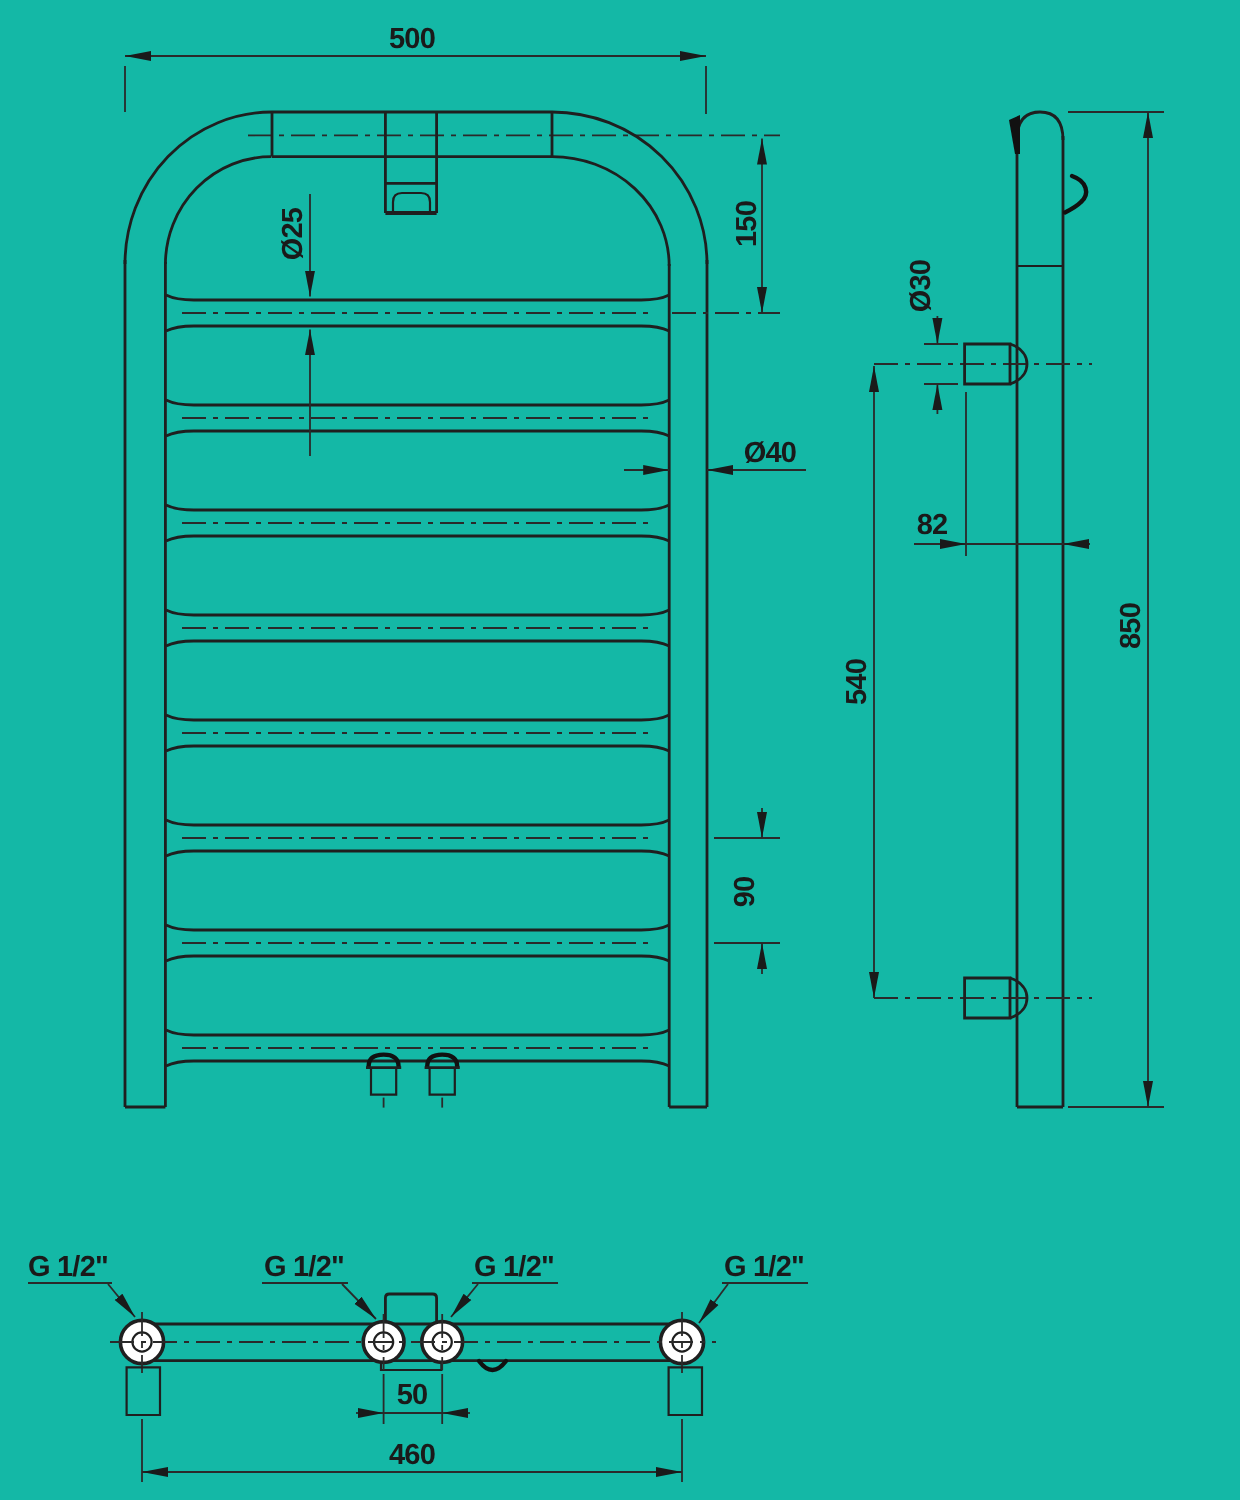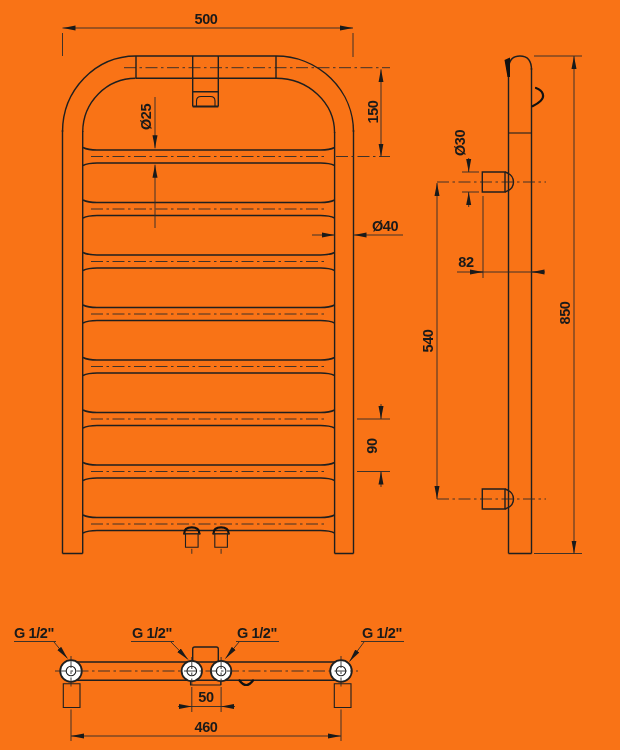--- a/index.html
+++ b/index.html
@@ -1,16 +1,16 @@
 <!DOCTYPE html>
 <html><head>
 <meta charset="utf-8">
 <style>
   html,body { margin:0; padding:0; background:#ffffff; }
-  .stage { width:620px; height:750px; background:#f97316; position:relative; overflow:hidden; }
+  .stage { width:620px; height:750px; background:#14b8a6; position:relative; overflow:hidden; }
   svg { display:block; }
   .ol  { fill:none; stroke:#1f1f1f; stroke-width:1.4; stroke-linecap:butt; }
   .ol2 { fill:none; stroke:#1f1f1f; stroke-width:1.1; }
   .olw { fill:#ffffff; stroke:#1f1f1f; stroke-width:1.8; }
   .thk { fill:none; stroke:#111111; stroke-width:2.2; stroke-linecap:round; }
   .thin{ fill:none; stroke:#2a2a2a; stroke-width:0.9; }
   .cl  { fill:none; stroke:#2a2a2a; stroke-width:0.9; stroke-dasharray:12 3.5 2.5 3.5; }
   text.dim {
     font-family:"Liberation Sans", sans-serif;
     font-size:14.5px; font-weight:bold; letter-spacing:-0.4px;

